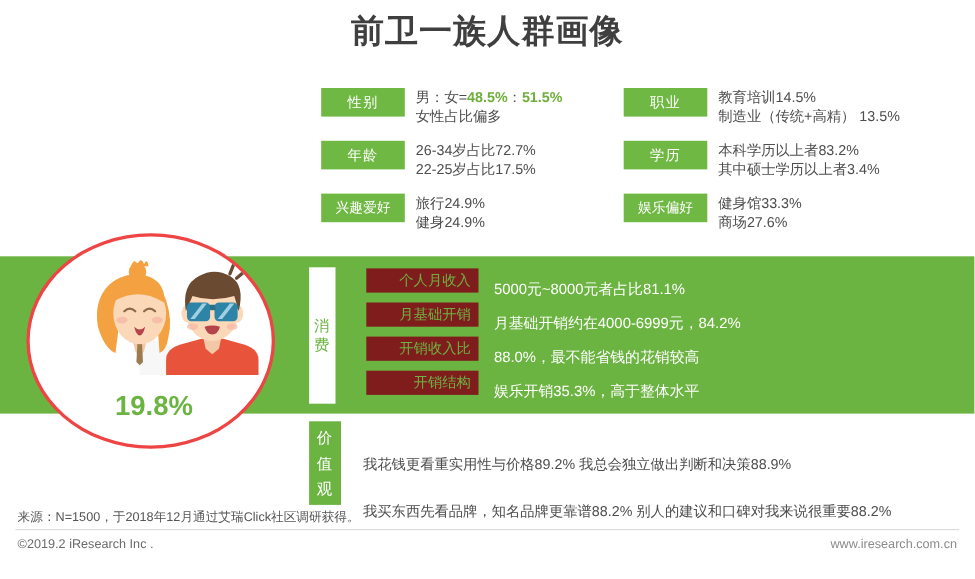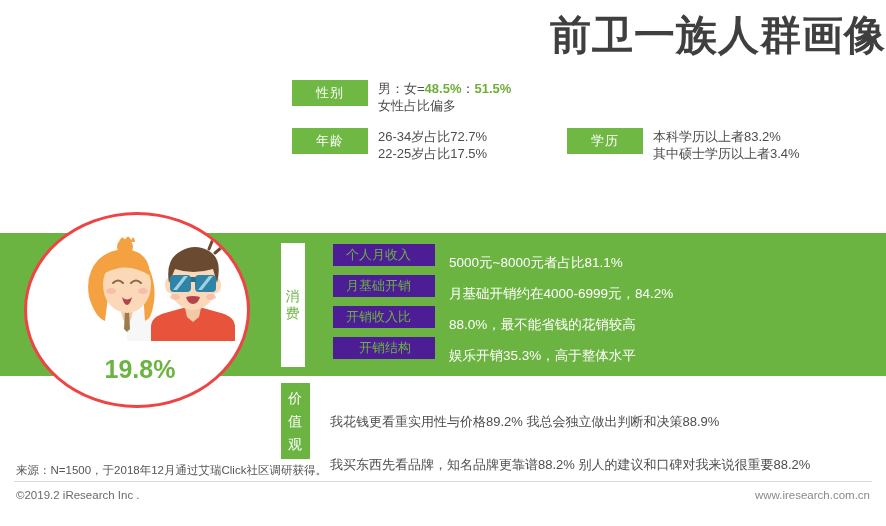--- a/index.html
+++ b/index.html
@@ -15,22 +15,22 @@
     color: #4a4a4a;
     overflow: hidden;
   }
 
   
   .title {
     position: absolute;
     top: 8px;
     left: 0;
     width: 886px;
-    text-align: right;
-    font-size: 41px;
+    text-align: center;
+    font-size: 30px;
     font-weight: bold;
     color: #3f3f3f;
     letter-spacing: 1px;
   }
 
   
   .attr-grid {
     position: absolute;
     top: 80px;
     left: 292px;
@@ -112,25 +112,25 @@
     display: flex;
     align-items: center;
     height: 24px;
     margin-bottom: 7px;
   }
   .cons-label {
     width: 102px;
     min-width: 102px;
     height: 22px;
     line-height: 22px;
-    background: #4c1d95;
+    background: #7f1d1d;
     color: #6cb441;
     font-size: 13px;
     text-align: right;
-    padding-right: 24px;
+    padding-right: 7px;
     box-sizing: border-box;
     margin-right: 14px;
   }
   .cons-value {
     font-size: 13.5px;
     color: #ffffff;
     white-space: nowrap;
     margin-top: 16px;
   }
 
@@ -240,39 +240,62 @@
 <div class="attr-grid">
 
   <div class="attr-row">
     <div class="attr-cell left">
       <div class="attr-badge">性别</div>
       <div class="attr-text">
         <div><span>男：女=</span><span class="hl">48.5%</span><span>：</span><span class="hl">51.5%</span></div>
         <div>女性占比偏多</div>
       </div>
     </div>
+    <div class="attr-cell right">
+      <div class="attr-badge">职业</div>
+      <div class="attr-text">
+        <div>教育培训14.5%</div>
+        <div>制造业（传统+高精） 13.5%</div>
+      </div>
+    </div>
   </div>
 
   <div class="attr-row">
     <div class="attr-cell left">
       <div class="attr-badge">年龄</div>
       <div class="attr-text">
         <div>26-34岁占比72.7%</div>
         <div>22-25岁占比17.5%</div>
       </div>
     </div>
     <div class="attr-cell right">
       <div class="attr-badge">学历</div>
       <div class="attr-text">
         <div>本科学历以上者83.2%</div>
         <div>其中硕士学历以上者3.4%</div>
       </div>
     </div>
   </div>
 
+  <div class="attr-row">
+    <div class="attr-cell left">
+      <div class="attr-badge wide">兴趣爱好</div>
+      <div class="attr-text">
+        <div>旅行24.9%</div>
+        <div>健身24.9%</div>
+      </div>
+    </div>
+    <div class="attr-cell right">
+      <div class="attr-badge wide">娱乐偏好</div>
+      <div class="attr-text">
+        <div>健身馆33.3%</div>
+        <div>商场27.6%</div>
+      </div>
+    </div>
+  </div>
 
 </div>
 
 <div class="green-panel"></div>
 
 <div class="cons-vertical-bar">
   <div class="cons-vertical-label">
     <span>消<br>费</span>
   </div>
 </div>

